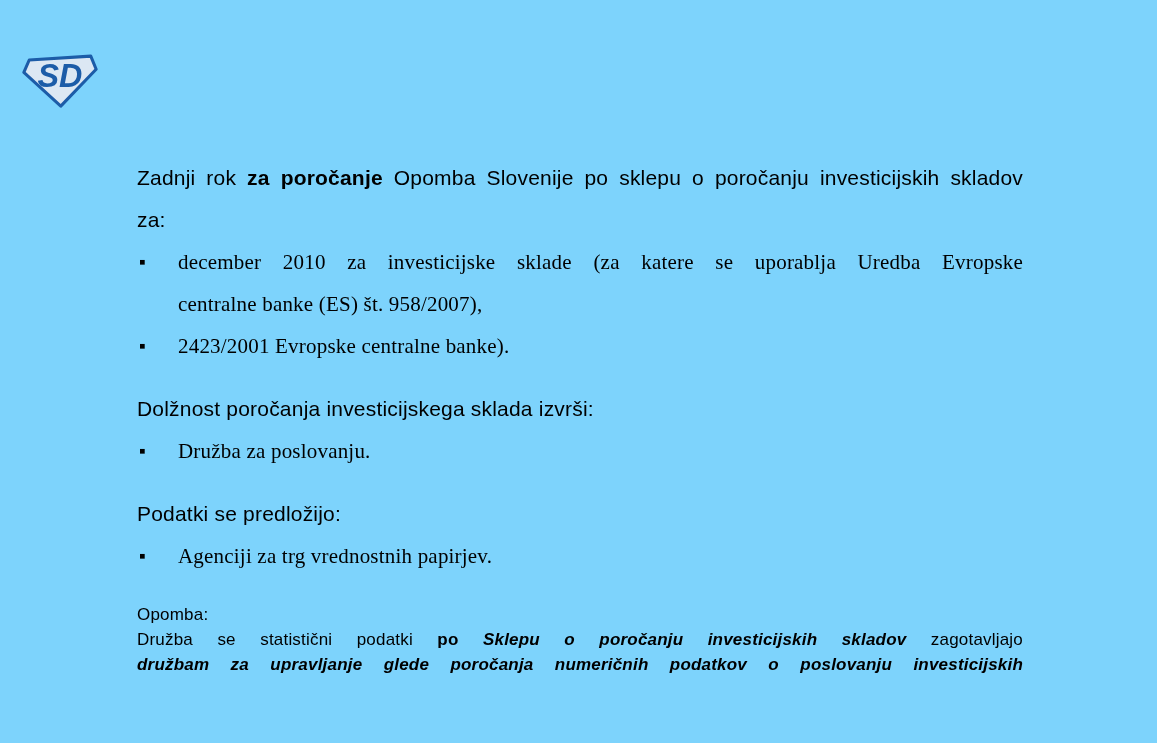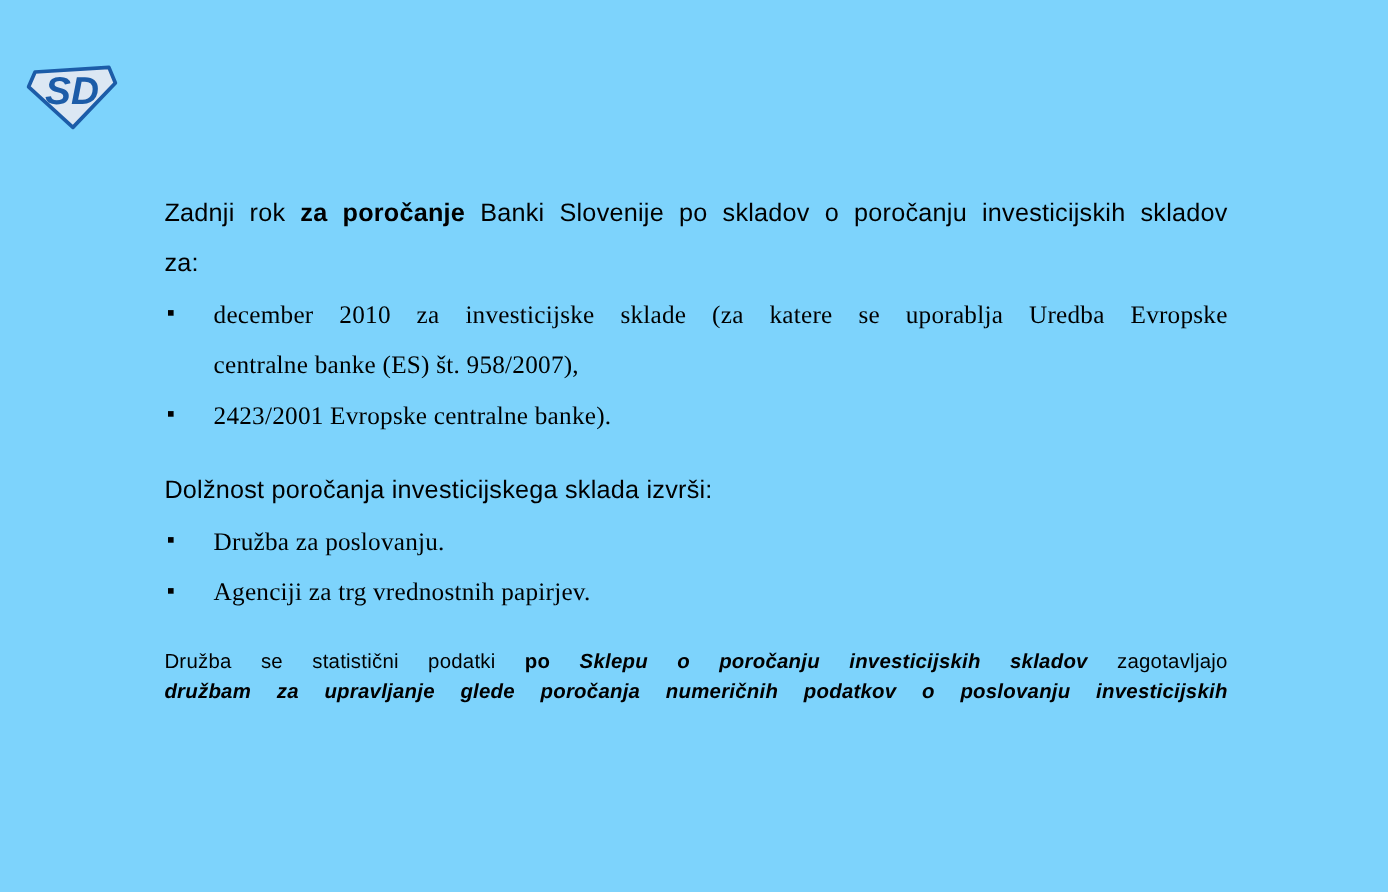--- a/index.html
+++ b/index.html
@@ -60,21 +60,21 @@
 <div class="page">
 
   <svg class="logo" viewBox="0 0 100 78" aria-hidden="true">
     <path d="M10 13 L90 8 L97 25 L51 73 L3 29 Z" stroke-width="4" stroke-linejoin="round" fill="#dce7f3" stroke="#1c5ca8"></path>
     <text x="50" y="48" text-anchor="middle" font-size="42" font-weight="bold" font-style="italic" fill="#1c5ca8">SD</text>
   </svg>
 
   <div class="content">
 
     <div>
-      <div class="line just"><span>Zadnji rok </span><span class="b">za poročanje</span><span> Banki Slovenije po skladov o poročanju investicijskih skladov</span></div>
+      <div class="line just"><span>Zadnji rok </span><span class="b">za poročanje</span><span> Opomba Slovenije po sklepu o poročanju investicijskih skladov</span></div>
       <div class="line left-line">za:</div>
     </div>
 
     <div class="bullet-item">
       <div class="marker">▪</div>
       <div class="btext">
         <div class="line just">december 2010 za investicijske sklade (za katere se uporablja Uredba Evropske</div>
         <div class="line left-line">centralne banke (ES) št. 958/2007),</div>
       </div>
     </div>
@@ -88,27 +88,29 @@
 
     <div class="line left-line mt21">Dolžnost poročanja investicijskega sklada izvrši:</div>
 
     <div class="bullet-item">
       <div class="marker">▪</div>
       <div class="btext">
         <div class="line left-line">Družba za poslovanju.</div>
       </div>
     </div>
 
+    <div class="line left-line mt21">Podatki se predložijo:</div>
 
     <div class="bullet-item">
       <div class="marker">▪</div>
       <div class="btext">
         <div class="line left-line">Agenciji za trg vrednostnih papirjev.</div>
       </div>
     </div>
 
     <div class="note">
+      <div class="nline left-line">Opomba:</div>
       <div class="nline just"><span>Družba se statistični podatki </span><span class="b">po </span><span class="bi">Sklepu o poročanju investicijskih skladov</span><span> zagotavljajo</span></div>
       <div class="nline just bi">družbam za upravljanje glede poročanja numeričnih podatkov o poslovanju investicijskih</div>
     </div>
 
   </div>
 </div>
 
 </body></html>

